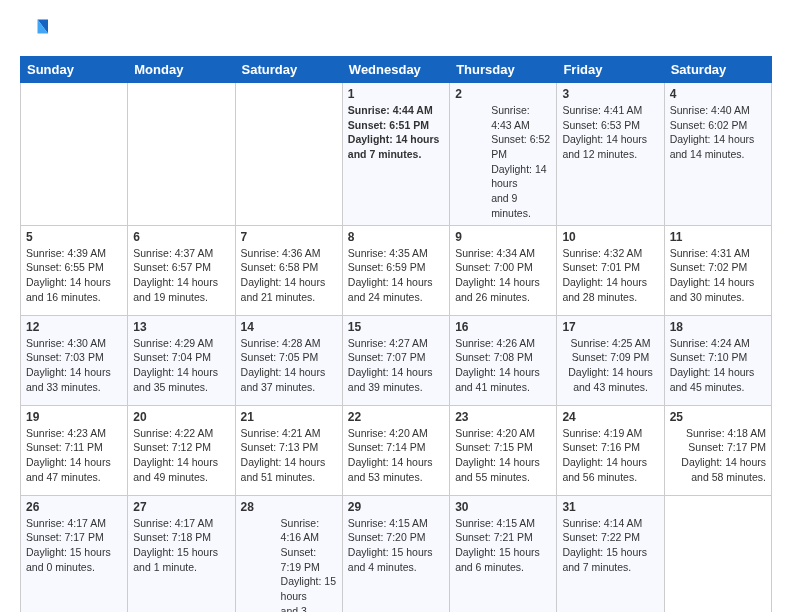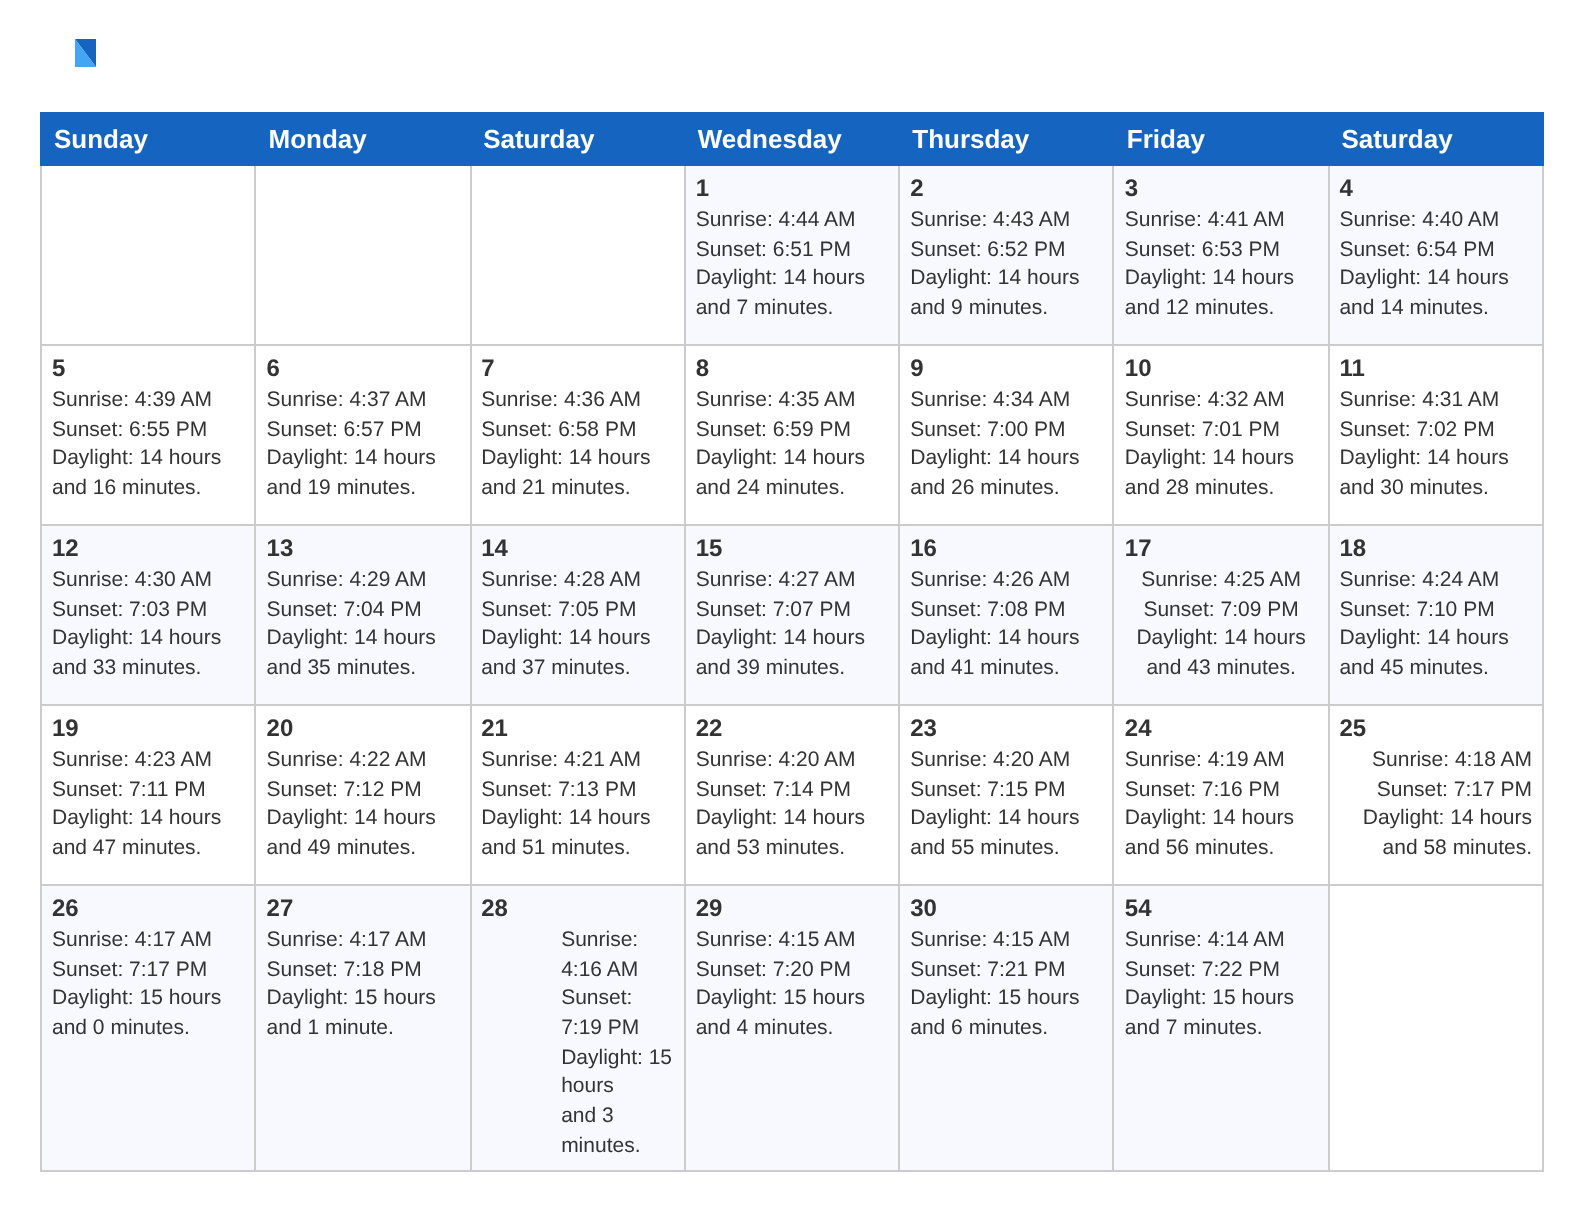--- a/index.html
+++ b/index.html
@@ -135,43 +135,43 @@
           <th>Saturday</th>
         </tr>
     </thead>
     <tbody id="calendar-body">
     <tr>
           <td class="empty-cell"></td>
           <td class="empty-cell"></td>
           <td class="empty-cell"></td>
           <td>
             <span class="day-number">1</span>
-            <div class="cell-info" style="white-space: pre-line;">Sunrise: 4:44 AM
+            <div class="cell-info" style="white-space: pre-line; font-weight: bold;">Sunrise: 4:44 AM
 Sunset: 6:51 PM
 Daylight: 14 hours
 and 7 minutes.</div>
           </td>
           <td>
             <span class="day-number">2</span>
-            <div class="cell-info" style="white-space: pre-line;">Sunrise: 4:43 AM
+            <div class="cell-info" style="white-space: pre-line; margin-left: 36px;">Sunrise: 4:43 AM
 Sunset: 6:52 PM
 Daylight: 14 hours
 and 9 minutes.</div>
           </td>
           <td>
             <span class="day-number">3</span>
             <div class="cell-info" style="white-space: pre-line;">Sunrise: 4:41 AM
 Sunset: 6:53 PM
 Daylight: 14 hours
 and 12 minutes.</div>
           </td>
           <td>
             <span class="day-number">4</span>
             <div class="cell-info" style="white-space: pre-line;">Sunrise: 4:40 AM
-Sunset: 6:54 PM
+Sunset: 6:02 PM
 Daylight: 14 hours
 and 14 minutes.</div>
           </td>
         </tr>
         <tr>
           <td>
             <span class="day-number">5</span>
             <div class="cell-info" style="white-space: pre-line;">Sunrise: 4:39 AM
 Sunset: 6:55 PM
 Daylight: 14 hours
@@ -352,21 +352,21 @@
 and 4 minutes.</div>
           </td>
           <td>
             <span class="day-number">30</span>
             <div class="cell-info" style="white-space: pre-line;">Sunrise: 4:15 AM
 Sunset: 7:21 PM
 Daylight: 15 hours
 and 6 minutes.</div>
           </td>
           <td>
-            <span class="day-number">54</span>
+            <span class="day-number">31</span>
             <div class="cell-info" style="white-space: pre-line;">Sunrise: 4:14 AM
 Sunset: 7:22 PM
 Daylight: 15 hours
 and 7 minutes.</div>
           </td>
           <td class="empty-cell"></td>
         </tr>
       </tbody>
   </table>
 </div>

